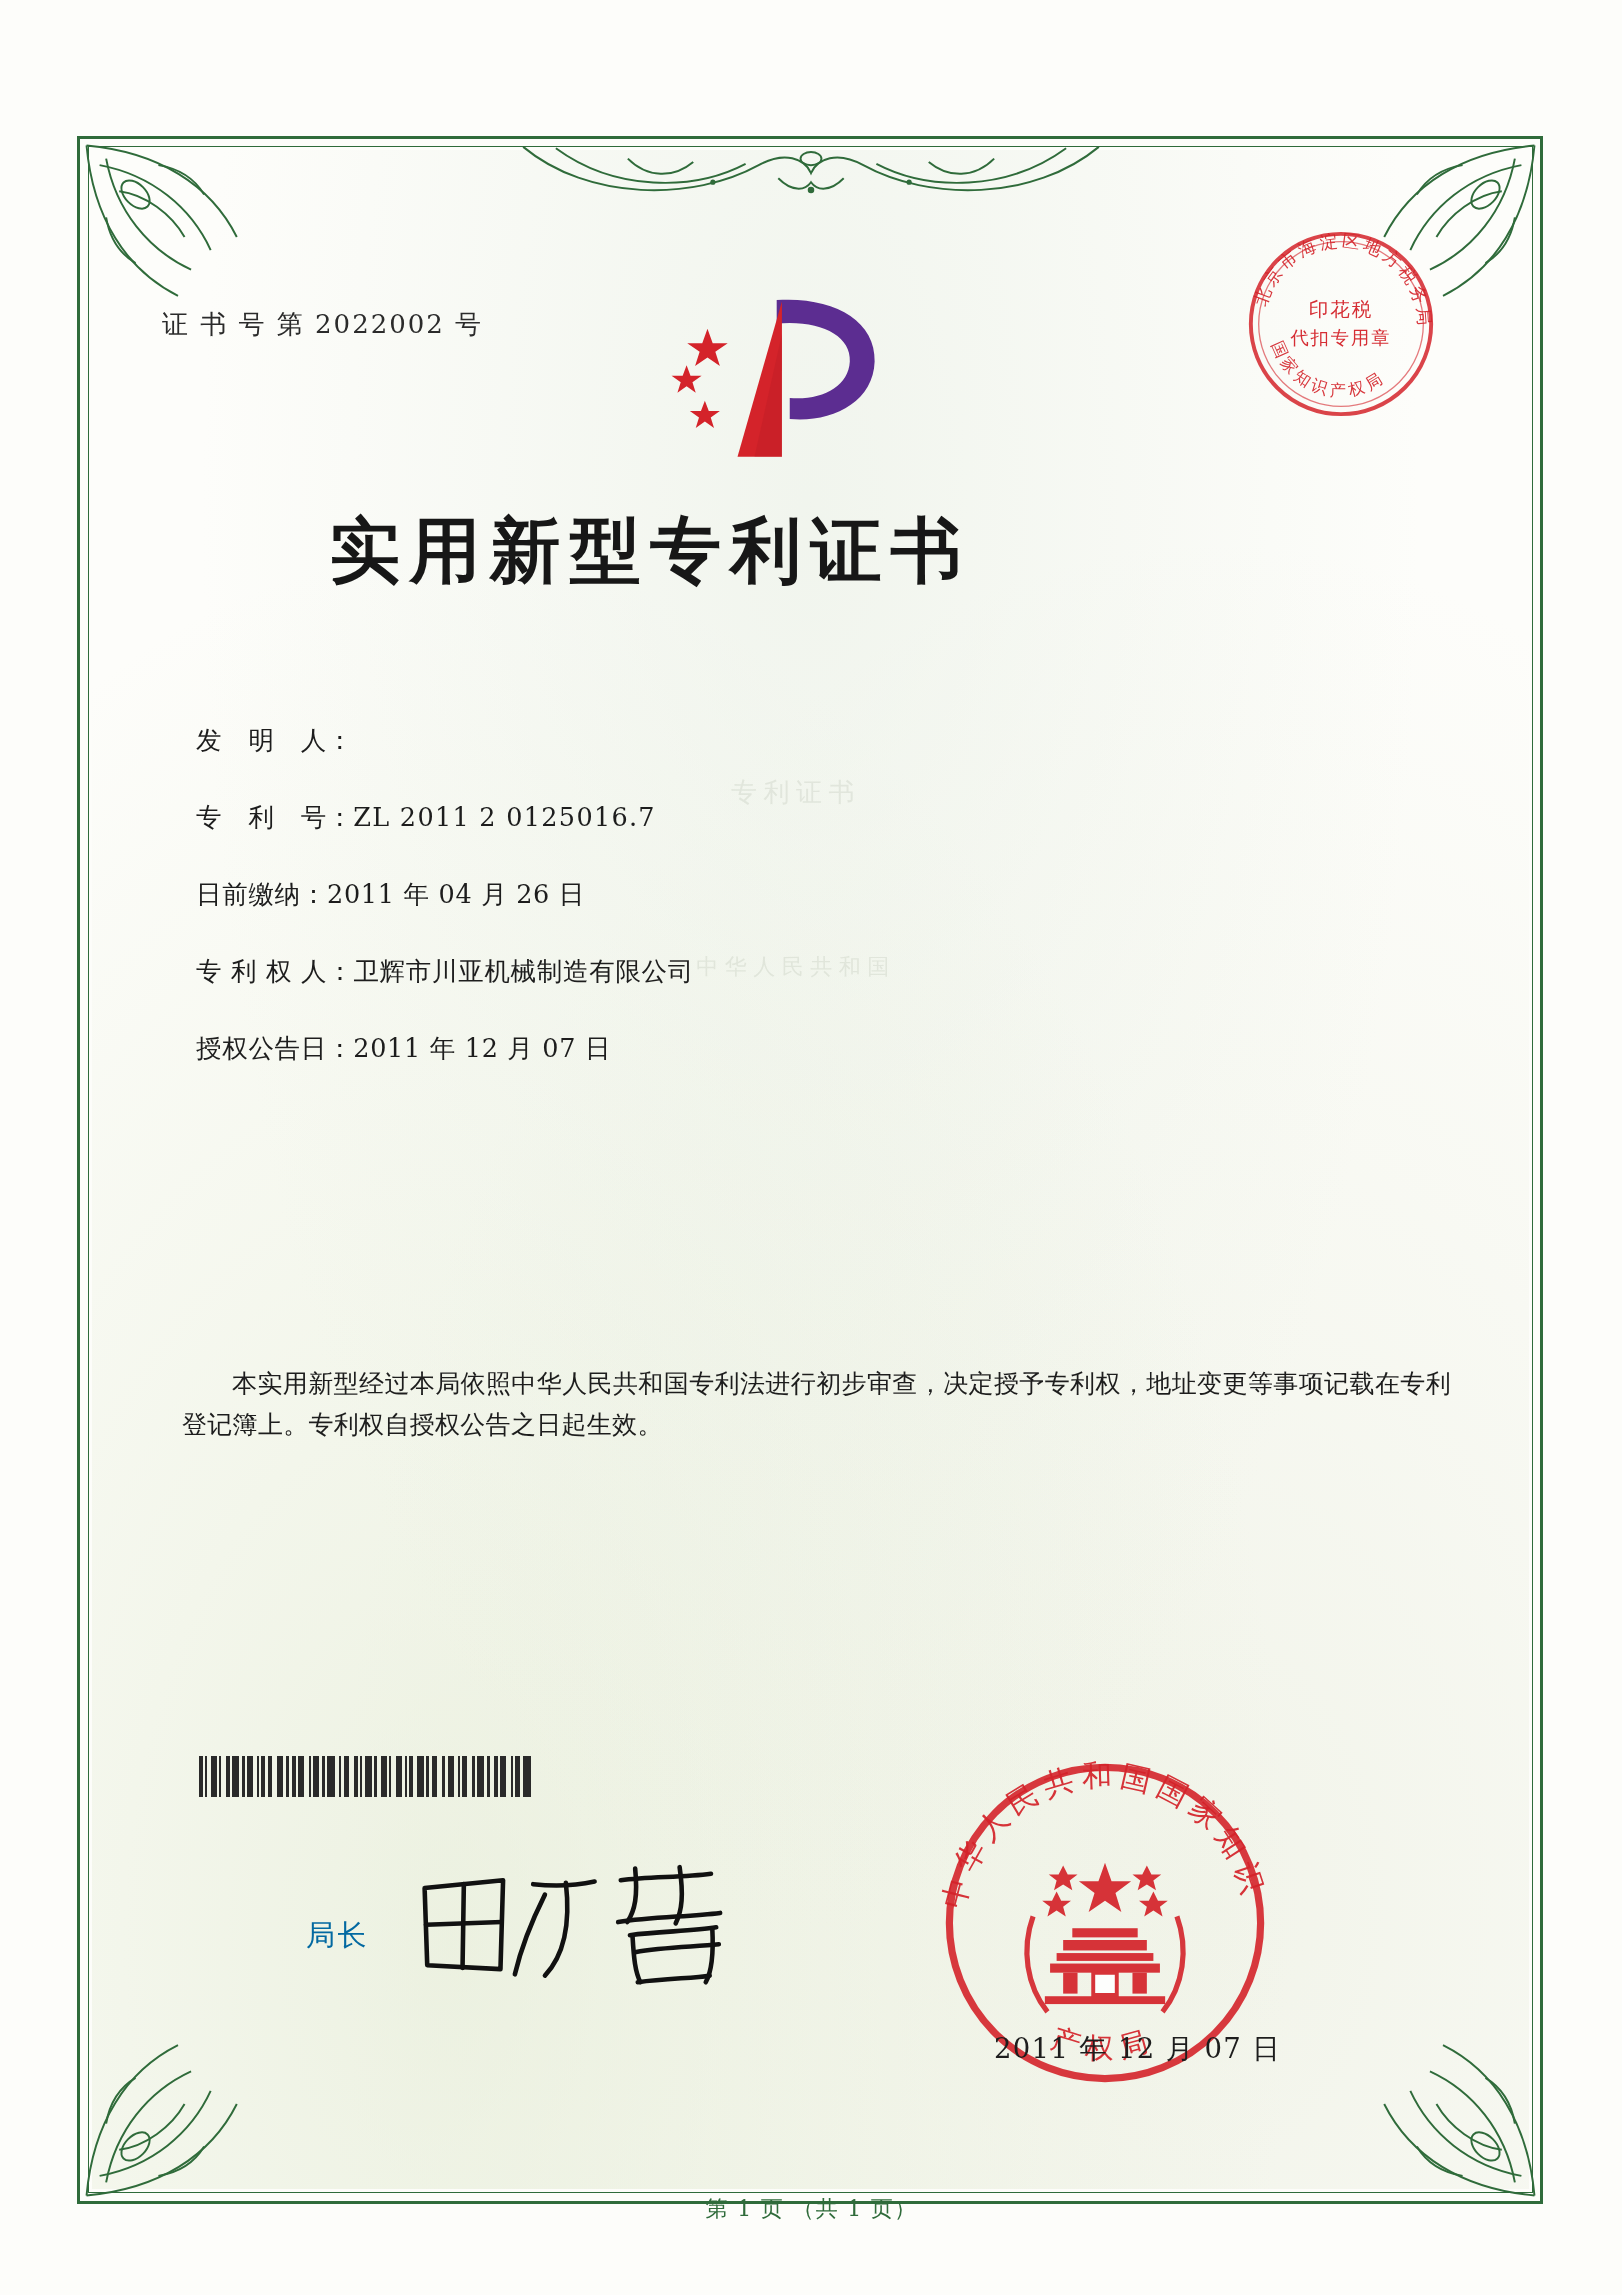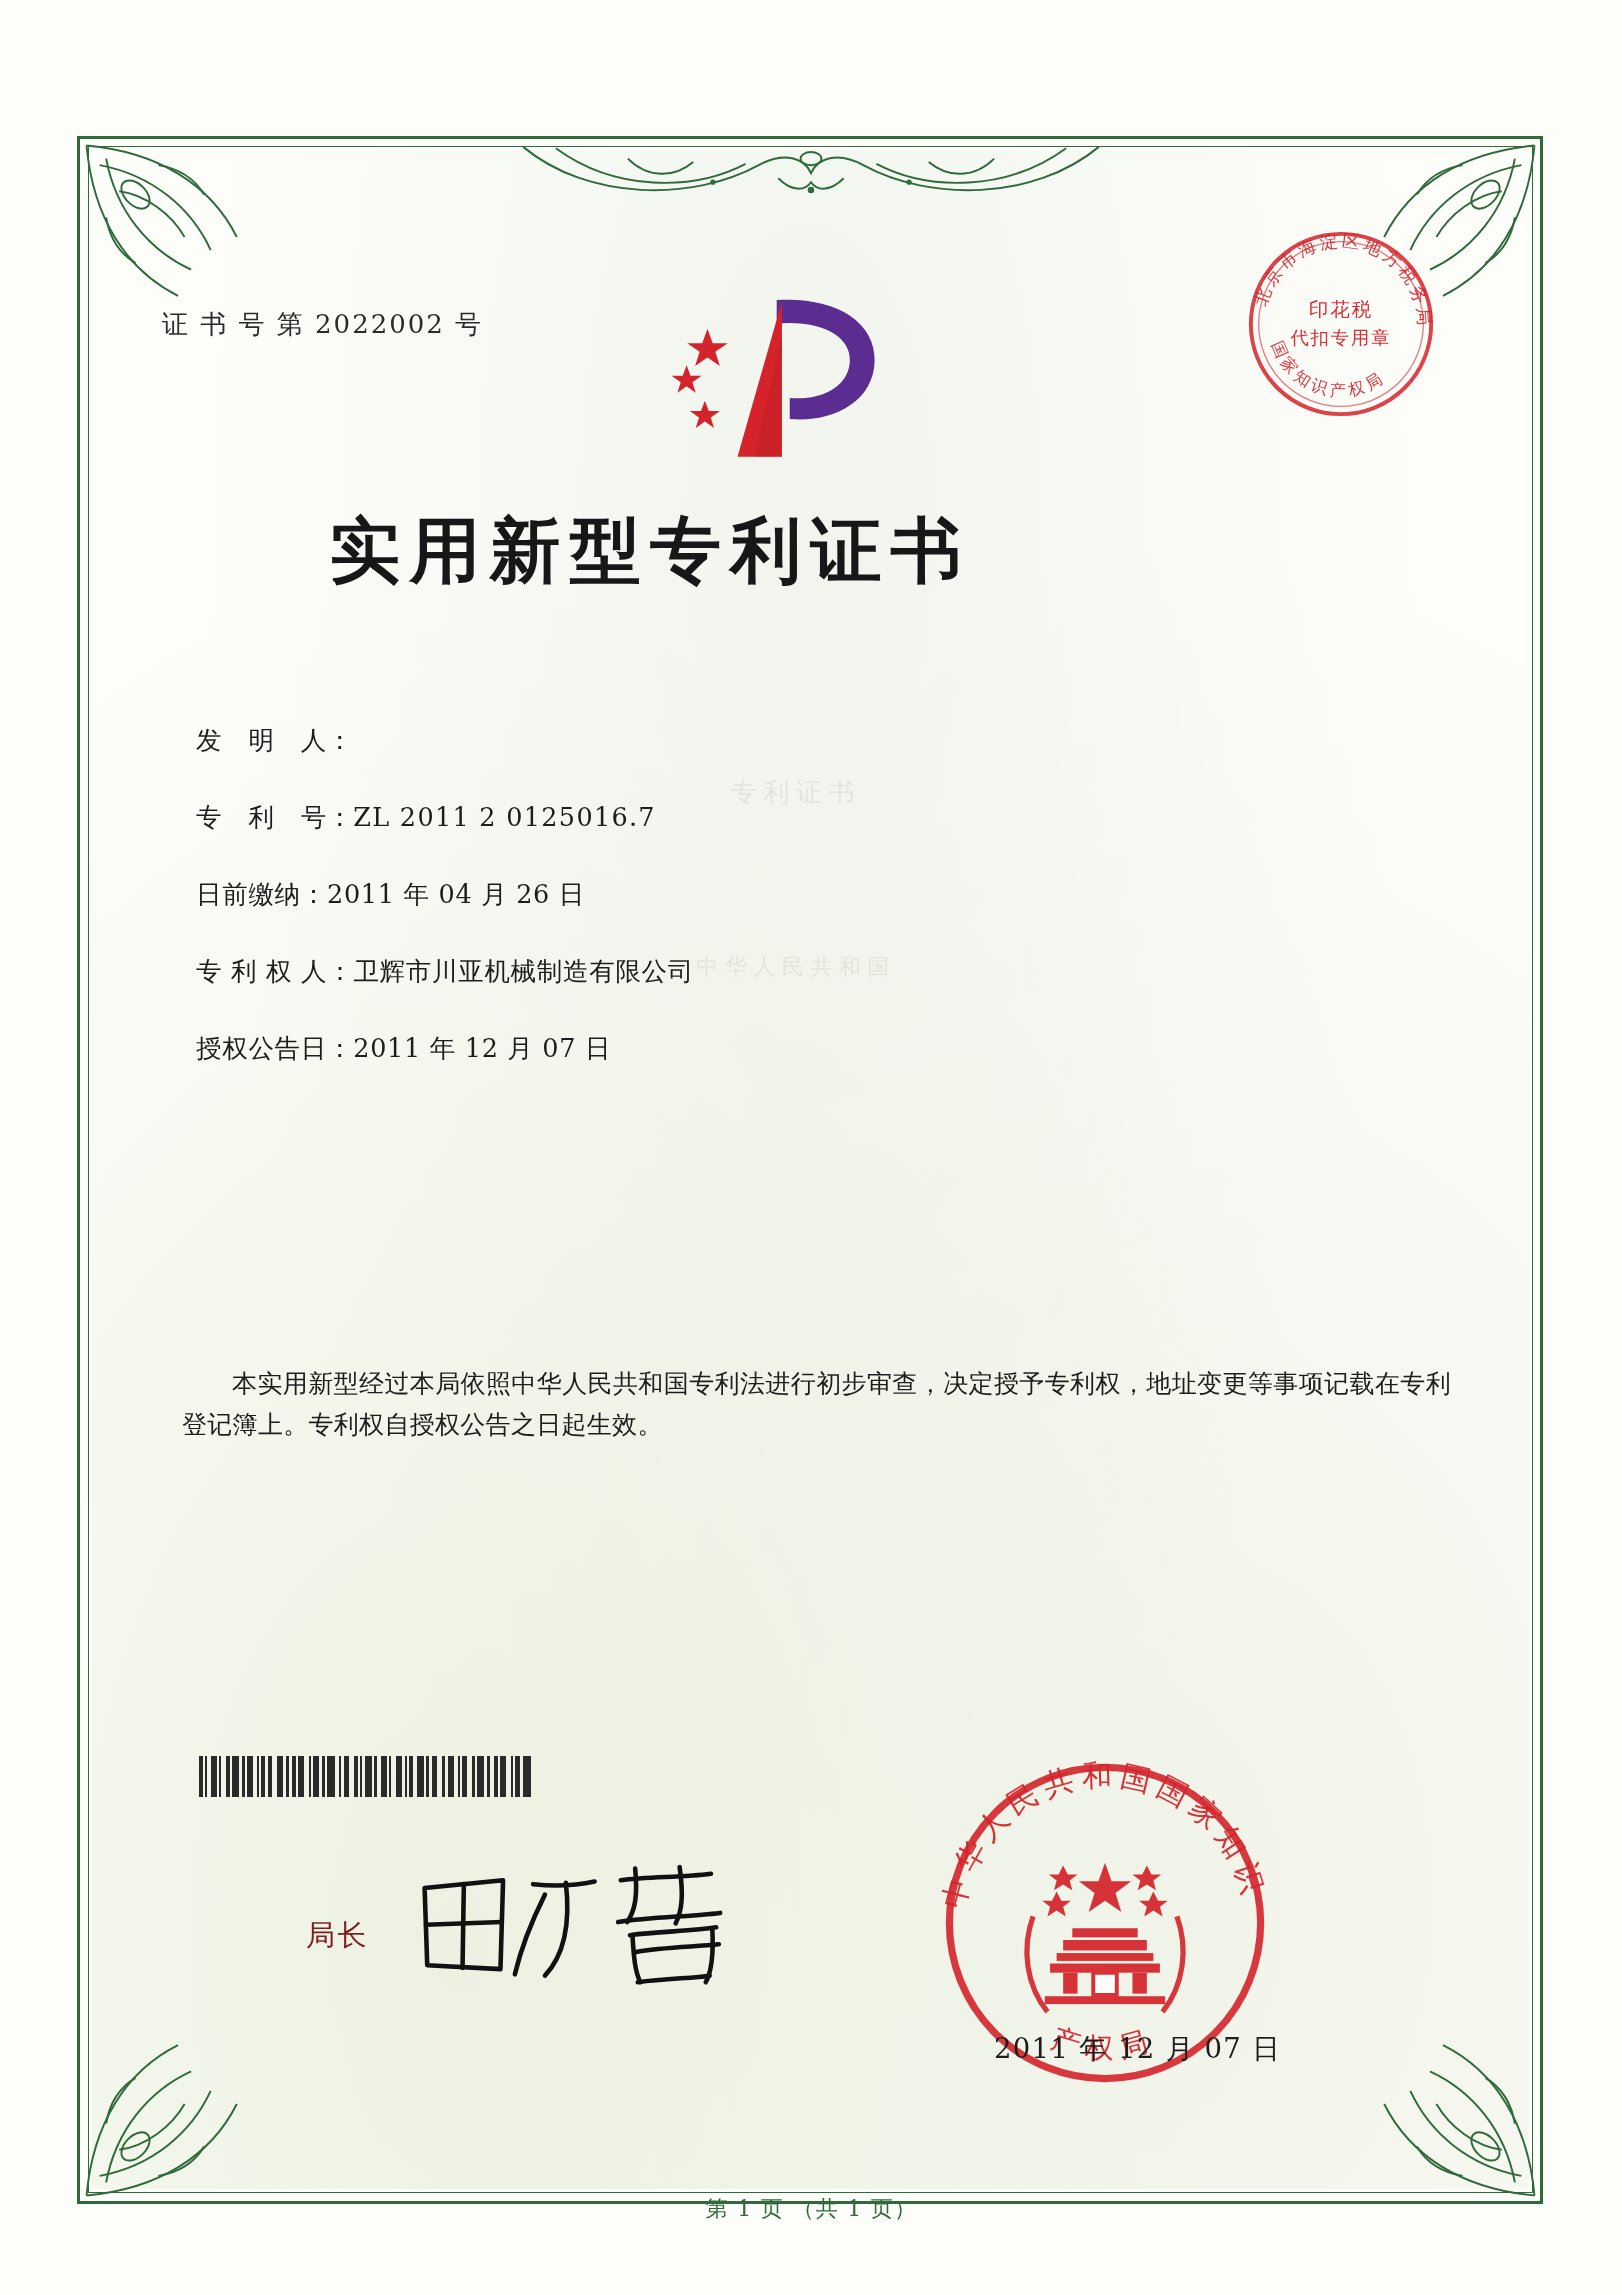--- a/index.html
+++ b/index.html
@@ -149,21 +149,21 @@
     height: 100%;
   }
   
   .sig-label {
     position: absolute;
     left: 306px;
     top: 1916px;
     font-family: "DejaVu Serif", "Liberation Serif", serif;
     font-size: 29px;
     letter-spacing: 2.6px;
-    color: #7f1d1d;
+    color: #0369a1;
   }
   .sig-script {
     position: absolute;
     left: 405px;
     top: 1854px;
     width: 340px;
     height: 144px;
   }
   .big-seal {
     position: absolute;

